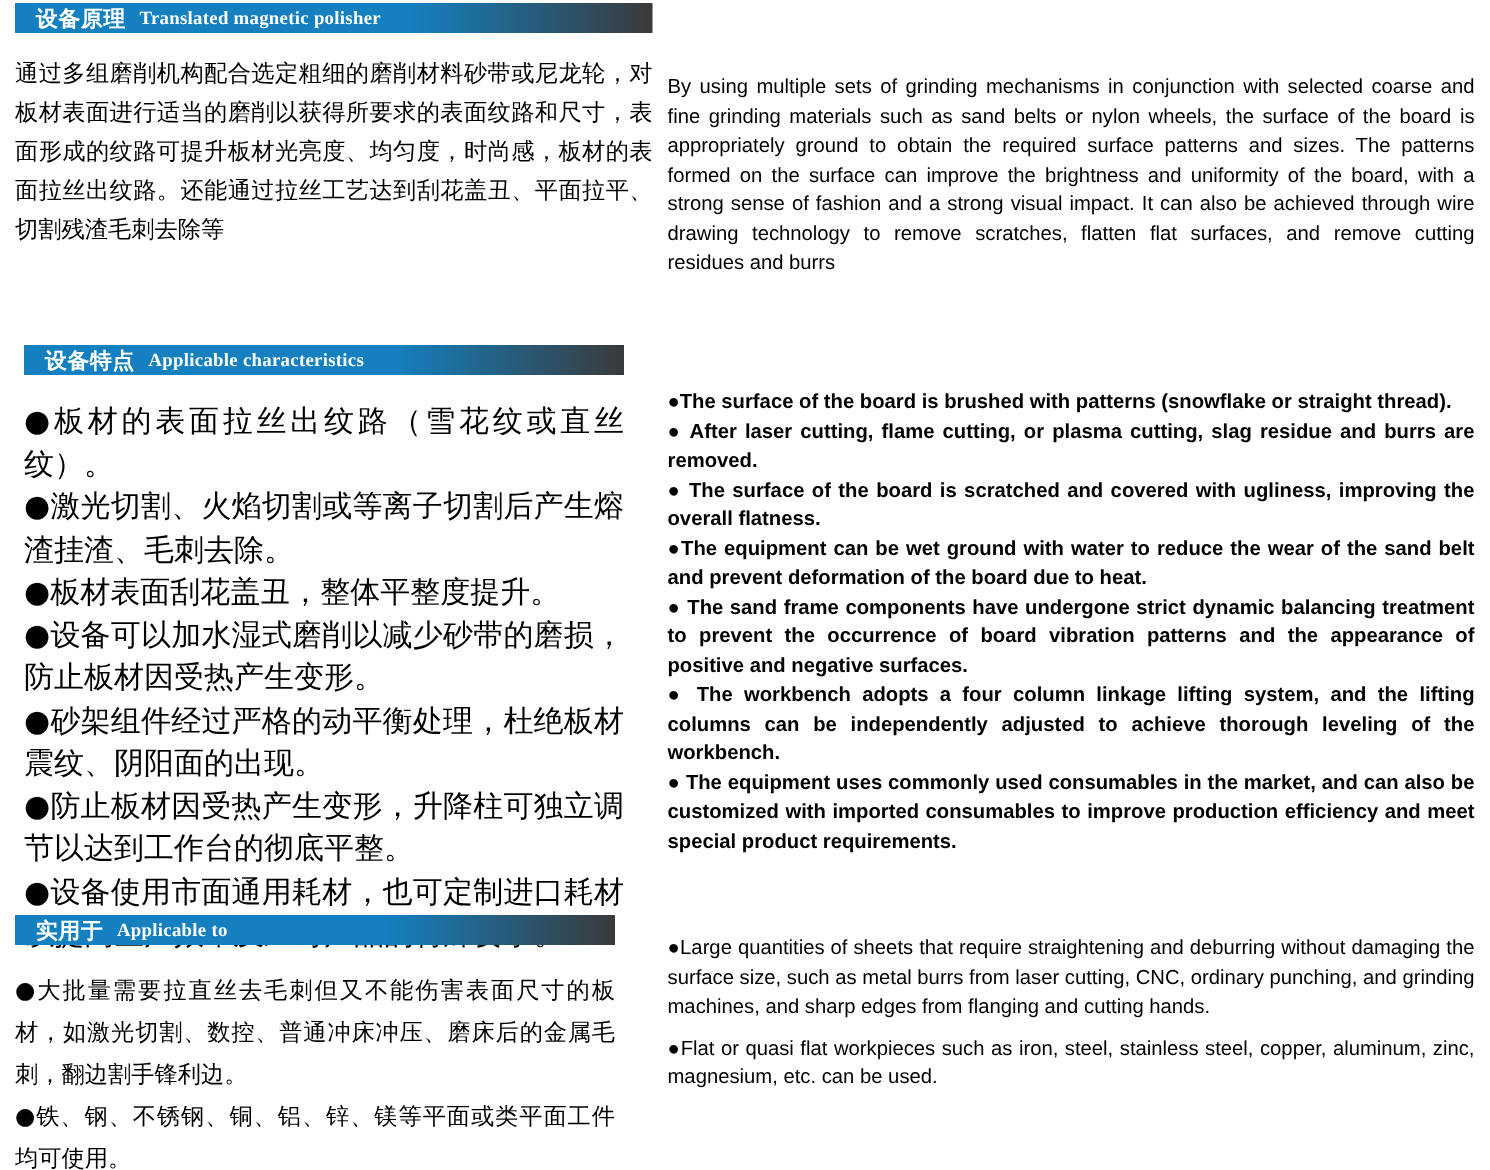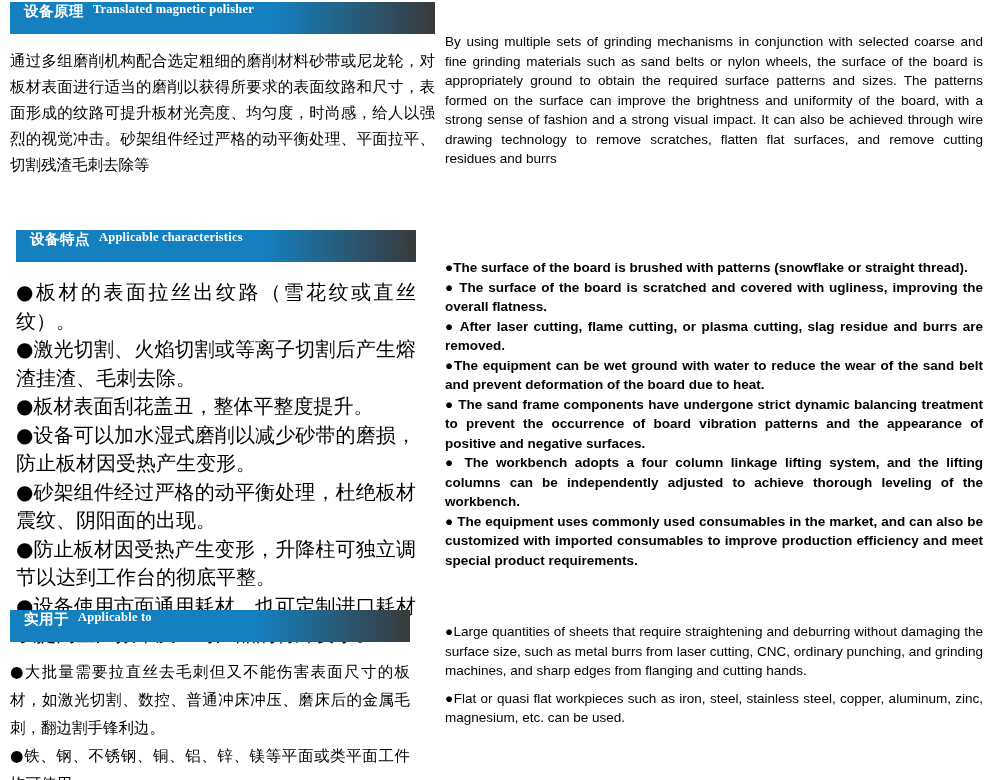--- a/index.html
+++ b/index.html
@@ -16,24 +16,24 @@
   }
   .page {
     position: relative;
     width: 993px;
     height: 780px;
   }
 
   
   .bar {
     position: relative;
-    height: 32px;
+    height: 20px;
     background: linear-gradient(to right, #1480bf 0%, #1480bf 62%, #3a3a3a 100%);
     display: flex;
-    align-items: flex-start;
+    align-items: center;
     padding-left: 14px;
     box-sizing: border-box;
     margin-bottom: 4px;
   }
   .bar::before {
     content: "";
     position: absolute;
     left: 0;
     top: 0;
     bottom: 0;
@@ -75,21 +75,21 @@
     color: #000000;
     text-align: justify;
   }
   .en-body p {
     margin: 0;
   }
 
   
   #block-principle-left { position: absolute; left: 10px; top: 2px; width: 425px; }
   #block-principle-left .cn-body { margin-top: 14px; }
-  #block-principle-right { position: absolute; left: 445px; top: 32px; width: 538px; }
+  #block-principle-right { position: absolute; left: 445px; top: 48px; width: 538px; }
 
   #block-features-left { position: absolute; left: 16px; top: 230px; width: 400px; }
   #block-features-left .cn-body { margin-top: 16px; font-size: 20px; line-height: 28.5px; }
   #block-features-right { position: absolute; left: 445px; top: 258px; width: 538px; }
   #block-features-right .en-body p { margin-bottom: 0; font-weight: bold; }
 
   #block-applicable-left { position: absolute; left: 10px; top: 610px; width: 400px; }
   #block-applicable-left .cn-body { margin-top: 16px; font-size: 15.5px; line-height: 28px; }
   #block-applicable-right { position: absolute; left: 445px; top: 622px; width: 538px; }
 
@@ -99,21 +99,21 @@
 <body>
 
 <div class="page">
 
   <div id="block-principle-left">
     <div class="bar">
       <span class="cn">设备原理</span>
       <span class="en">Translated magnetic polisher</span>
     </div>
     <div class="cn-body">
-      <p>通过多组磨削机构配合选定粗细的磨削材料砂带或尼龙轮，对板材表面进行适当的磨削以获得所要求的表面纹路和尺寸，表面形成的纹路可提升板材光亮度、均匀度，时尚感，给人以强烈的视觉冲击。砂架组件经过严格的动平衡处理、平面拉平、切割残渣毛刺去除等</p>
+      <p>通过多组磨削机构配合选定粗细的磨削材料砂带或尼龙轮，对板材表面进行适当的磨削以获得所要求的表面纹路和尺寸，表面形成的纹路可提升板材光亮度、均匀度，时尚感，板材的表面拉丝出纹路。还能通过拉丝工艺达到刮花盖丑、平面拉平、切割残渣毛刺去除等</p>
     </div>
   </div>
 
   <div id="block-principle-right">
     <div class="en-body">
       <p>By using multiple sets of grinding mechanisms in conjunction with selected coarse and fine grinding materials such as sand belts or nylon wheels, the surface of the board is appropriately ground to obtain the required surface patterns and sizes. The patterns formed on the surface can improve the brightness and uniformity of the board, with a strong sense of fashion and a strong visual impact. It can also be achieved through wire drawing technology to remove scratches, flatten flat surfaces, and remove cutting residues and burrs</p>
     </div>
   </div>
 
   <div id="block-features-left">
@@ -128,22 +128,22 @@
       <p>●设备可以加水湿式磨削以减少砂带的磨损，防止板材因受热产生变形。</p>
       <p>●砂架组件经过严格的动平衡处理，杜绝板材震纹、阴阳面的出现。</p>
       <p>●防止板材因受热产生变形，升降柱可独立调节以达到工作台的彻底平整。</p>
       <p>●设备使用市面通用耗材，也可定制进口耗材以提高生产效率及应对产品的特殊要求。</p>
     </div>
   </div>
 
   <div id="block-features-right">
     <div class="en-body">
       <p>●The surface of the board is brushed with patterns (snowflake or straight thread).</p>
+      <p>● After laser cutting, flame cutting, or plasma cutting, slag residue and burrs are removed.</p>
       <p>● The surface of the board is scratched and covered with ugliness, improving the overall flatness.</p>
-      <p>● After laser cutting, flame cutting, or plasma cutting, slag residue and burrs are removed.</p>
       <p>●The equipment can be wet ground with water to reduce the wear of the sand belt and prevent deformation of the board due to heat.</p>
       <p>● The sand frame components have undergone strict dynamic balancing treatment to prevent the occurrence of board vibration patterns and the appearance of positive and negative surfaces.</p>
       <p>● The workbench adopts a four column linkage lifting system, and the lifting columns can be independently adjusted to achieve thorough leveling of the workbench.</p>
       <p>● The equipment uses commonly used consumables in the market, and can also be customized with imported consumables to improve production efficiency and meet special product requirements.</p>
     </div>
   </div>
 
   <div id="block-applicable-left">
     <div class="bar">
       <span class="cn">实用于</span>

